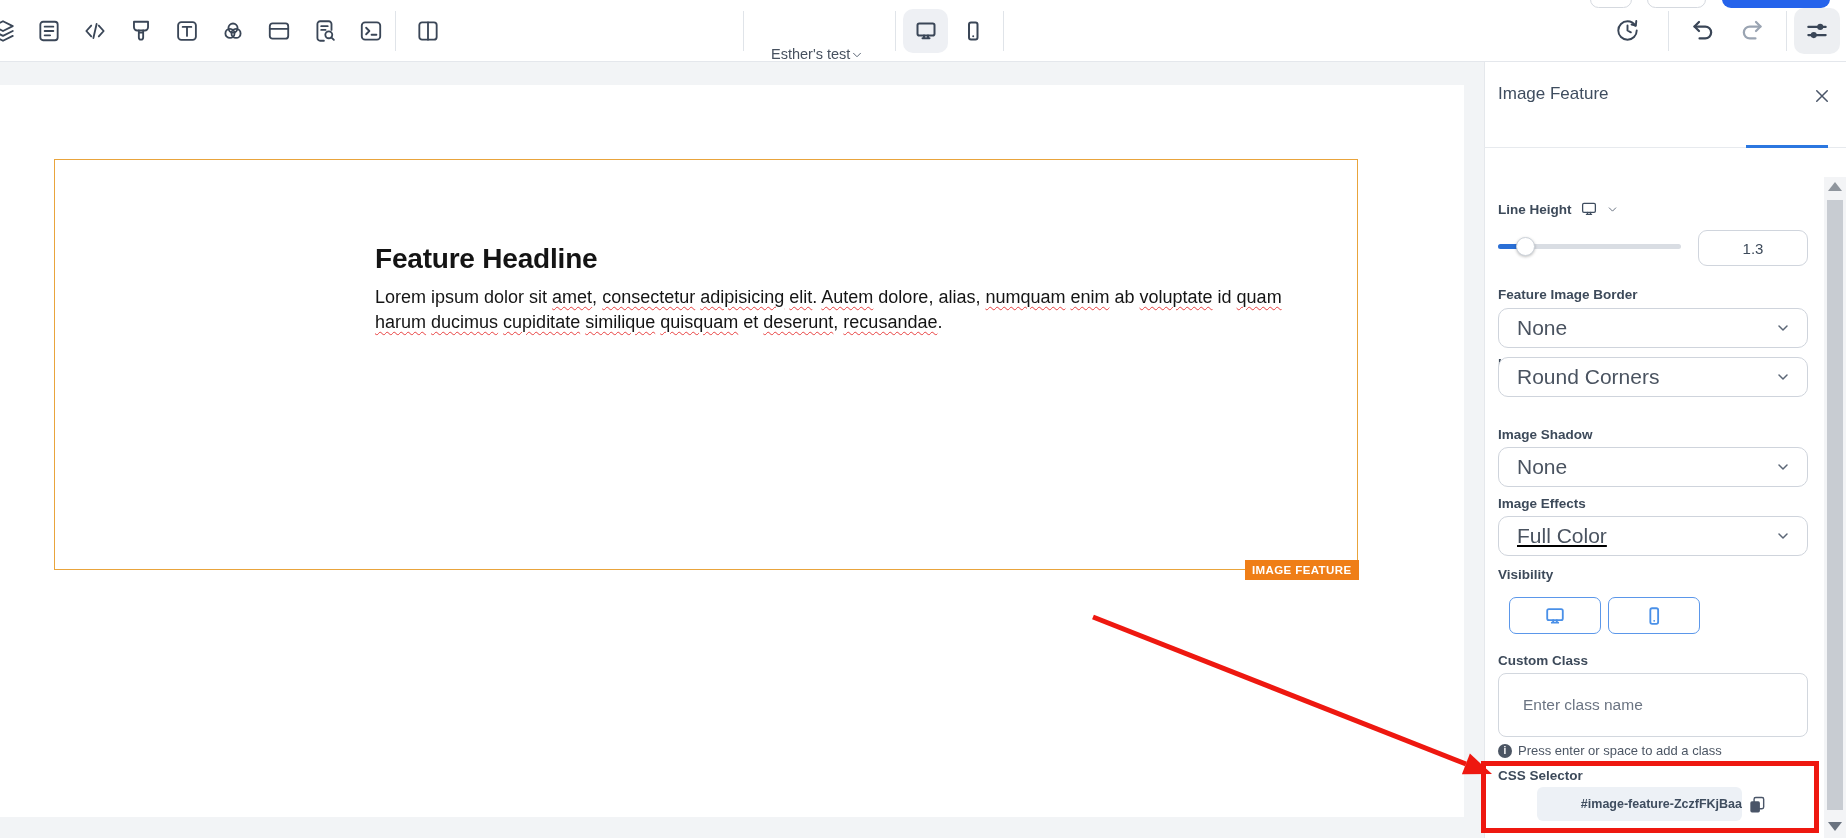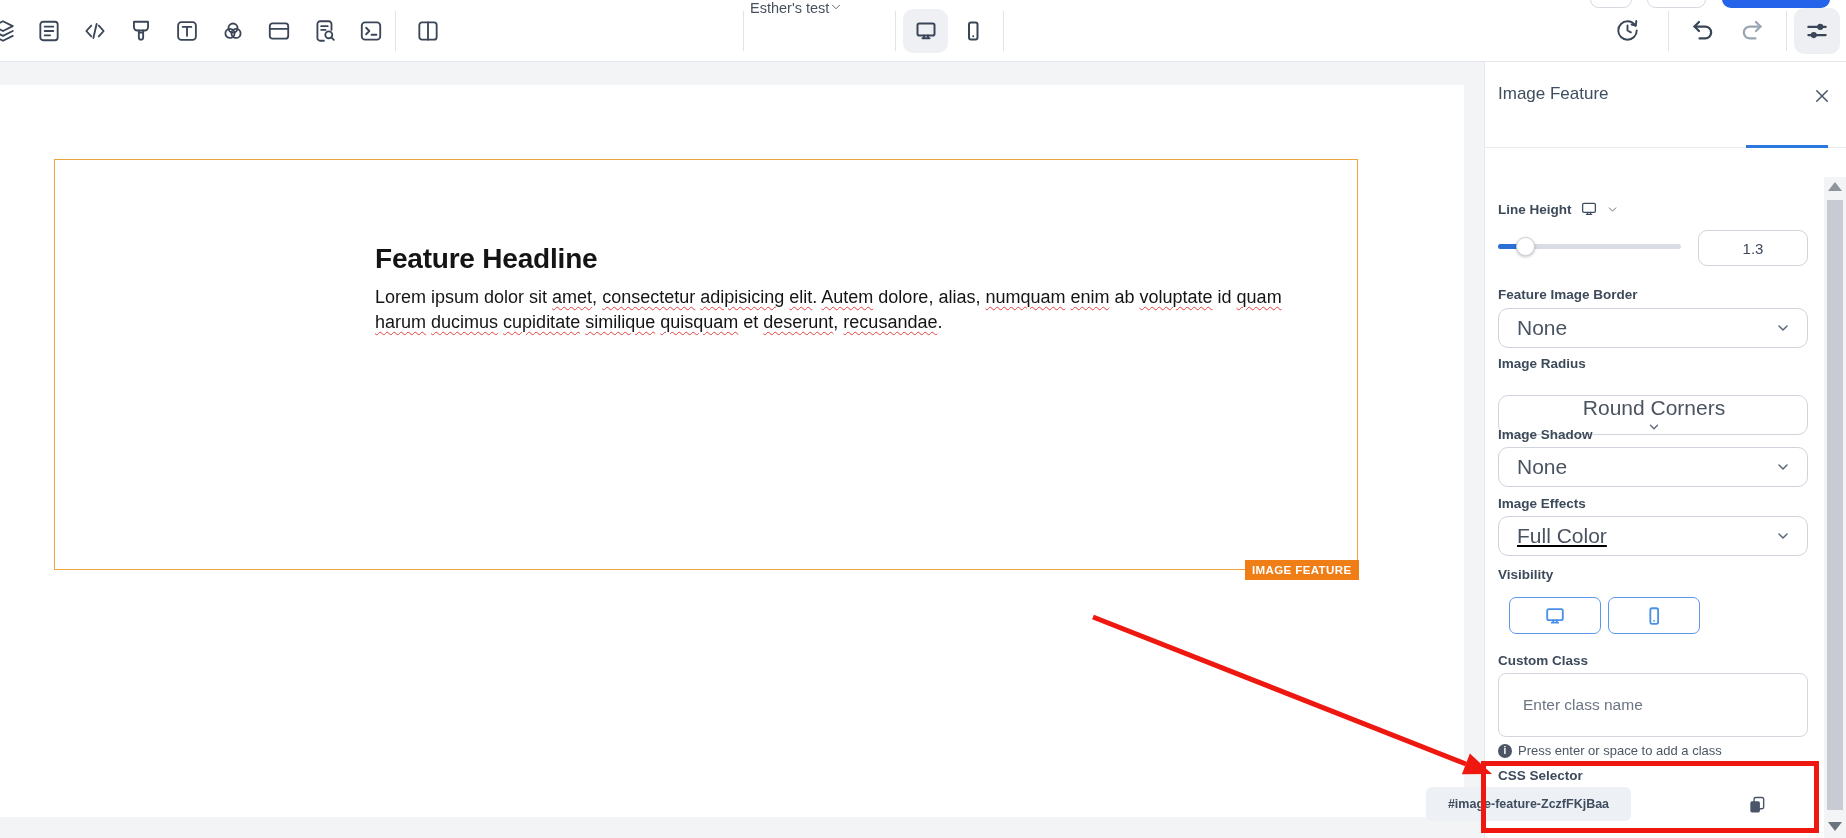--- a/index.html
+++ b/index.html
@@ -8,21 +8,21 @@
   #root { position:relative; width:1846px; height:838px; background:#f2f4f6; overflow:hidden; }
 
   
   .toolbar { position:absolute; left:0; top:0; width:1846px; height:62px; background:#fff; border-bottom:1px solid #e4e7ec; z-index:5; }
   .tb-left { position:absolute; left:0; top:0; height:62px; display:flex; align-items:center; gap:19px; padding-left:0; }
   .tb-left .tbtn:first-child { margin-left:-11px; }
   .tbtn { width:27px; height:27px; display:flex; align-items:center; justify-content:center; cursor:pointer; border-radius:6px; }
   .ic { fill:none; stroke:#3a4657; stroke-width:1.7; stroke-linecap:round; stroke-linejoin:round; }
   .ic-dis { stroke:#9aa4b2; }
   .vdiv { position:absolute; top:11px; width:1px; height:40px; background:#e0e4e9; }
-  .tpl-picker { position:absolute; left:750px; top:0; height:62px; display:flex; align-items:flex-start; cursor:pointer; }
+  .tpl-picker { position:absolute; left:771px; top:0; height:62px; display:flex; align-items:flex-end; cursor:pointer; }
   .tpl-name { font-size:14.5px; color:#47515f; }
   .toggle-pill { position:absolute; top:9px; width:45px; height:44px; border-radius:10px; display:flex; align-items:center; justify-content:center; cursor:pointer; }
   .toggle-on { background:#eef0f4; }
   .settings-btn { position:absolute; left:1794px; top:8px; width:46px; height:46px; border-radius:10px; background:#edeff2; display:flex; align-items:center; justify-content:center; cursor:pointer; }
   .cutpill { position:absolute; top:-9px; height:17px; border:1px solid #d5d9df; border-radius:10px; background:#fff; }
   .cutblue { position:absolute; top:-10px; height:18px; border-radius:12px; background:#2563eb; }
 
   
   .canvas { position:absolute; left:0; top:85px; width:1464px; height:732px; background:#fff; }
   .feature-block { position:absolute; left:54px; top:74px; width:1304px; height:411px; border:1.5px solid #e9a43c; cursor:pointer; }
@@ -48,21 +48,21 @@
   .sl-thumb { position:absolute; left:1516px; top:237px; width:19px; height:19px; border-radius:50%; background:#fff; border:1px solid #cdd3da; box-shadow:0 1px 3px rgba(0,0,0,.25); cursor:grab; }
   .lh-value { position:absolute; left:1698px; top:230px; width:110px; height:36px; border:1px solid #d0d5dd; border-radius:9px; text-align:center; font-size:15px; color:#3d4a5a; font-family:"Liberation Sans",sans-serif; background:#fff; }
   .dd { position:absolute; left:1498px; width:310px; height:40px; border:1px solid #cfd4dc; border-radius:10px; background:#fff; display:flex; align-items:center; padding:0 16px 0 18px; cursor:pointer; }
   .dd span { font-size:21px; color:#4a5360; flex:1; }
   .vis-btn { position:absolute; top:597px; width:92px; height:37px; border:1.5px solid #5b97ea; border-radius:7px; background:#fff; display:flex; align-items:center; justify-content:center; cursor:pointer; }
   .cc-input { position:absolute; left:1498px; top:673px; width:310px; height:64px; border:1px solid #d2d7de; border-radius:8px; padding:0 16px 0 24px; font-size:15.5px; color:#3d4a5a; font-family:"Liberation Sans",sans-serif; background:#fff; }
   .cc-input::placeholder { color:#6b7482; }
   .hint-row { position:absolute; left:1498px; top:743px; display:flex; align-items:center; gap:6px; }
   .hint-ic { width:14px; height:14px; border-radius:50%; background:#4b5563; color:#fff; font-size:10px; font-weight:700; display:flex; align-items:center; justify-content:center; }
   .hint-tx { font-size:13px; color:#4c5664; }
-  .sel-pill { position:absolute; left:1426px; top:787px; width:205px; height:34px; background:#edf1f6; border-radius:6px; display:flex; align-items:center; justify-content:center; cursor:text; }
+  .sel-pill { position:absolute; left:1537px; top:787px; width:205px; height:34px; background:#edf1f6; border-radius:6px; display:flex; align-items:center; justify-content:flex-end; cursor:text; }
   .sel-pill span { font-size:12.5px; font-weight:600; color:#3f4d5f; }
   .copy-btn { position:absolute; left:1744px; top:792px; width:26px; height:26px; display:flex; align-items:center; justify-content:center; cursor:pointer; }
 
   
   .sb { position:absolute; left:1824px; top:177px; width:22px; height:661px; background:#f3f4f6; }
   .sb-up { position:absolute; left:4px; top:5px; width:0; height:0; border-left:7px solid transparent; border-right:7px solid transparent; border-bottom:9px solid #8f959d; cursor:pointer; }
   .sb-thumb { position:absolute; left:3px; top:23px; width:16px; height:610px; background:#c8ccd2; cursor:grab; }
   .sb-down { position:absolute; left:4px; top:645px; width:0; height:0; border-left:7px solid transparent; border-right:7px solid transparent; border-top:9px solid #6a7380; cursor:pointer; }
 
   
@@ -239,21 +239,21 @@
 
   <div class="p-label" style="top:287px;">Feature Image Border</div>
   <div class="dd" style="top:308px;">
     <span>None</span>
     <svg width="16" height="16" viewBox="0 0 24 24">
         <path class="ic" style="stroke:#5b6676;stroke-width:2.2" d="m6 9 6 6 6-6"></path>
       </svg>
   </div>
 
   <div class="p-label" style="top:356px;">Image Radius</div>
-  <div class="dd" style="top:395px;flex-direction:column;">
+  <div class="dd" style="top:357px;">
     <span>Round Corners</span>
     <svg width="16" height="16" viewBox="0 0 24 24">
         <path class="ic" style="stroke:#5b6676;stroke-width:2.2" d="m6 9 6 6 6-6"></path>
       </svg>
   </div>
 
   <div class="p-label" style="top:427px;">Image Shadow</div>
   <div class="dd" style="top:447px;">
     <span>None</span>
     <svg width="16" height="16" viewBox="0 0 24 24">

